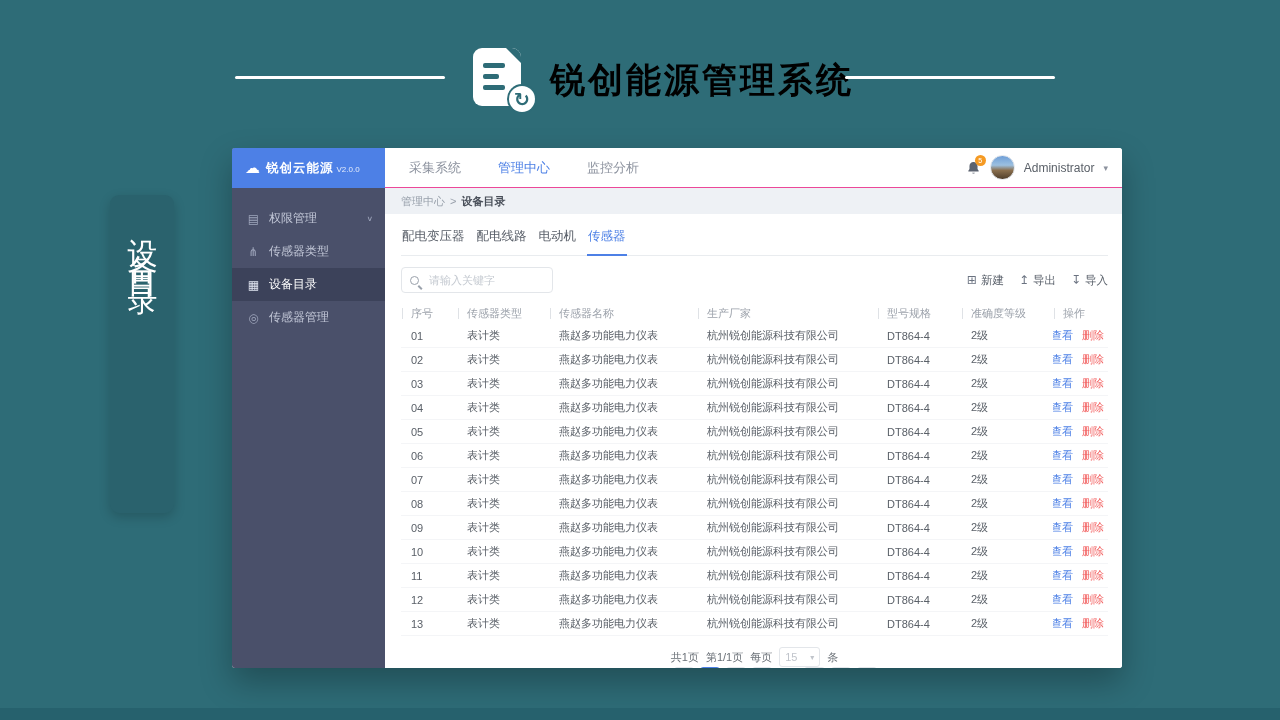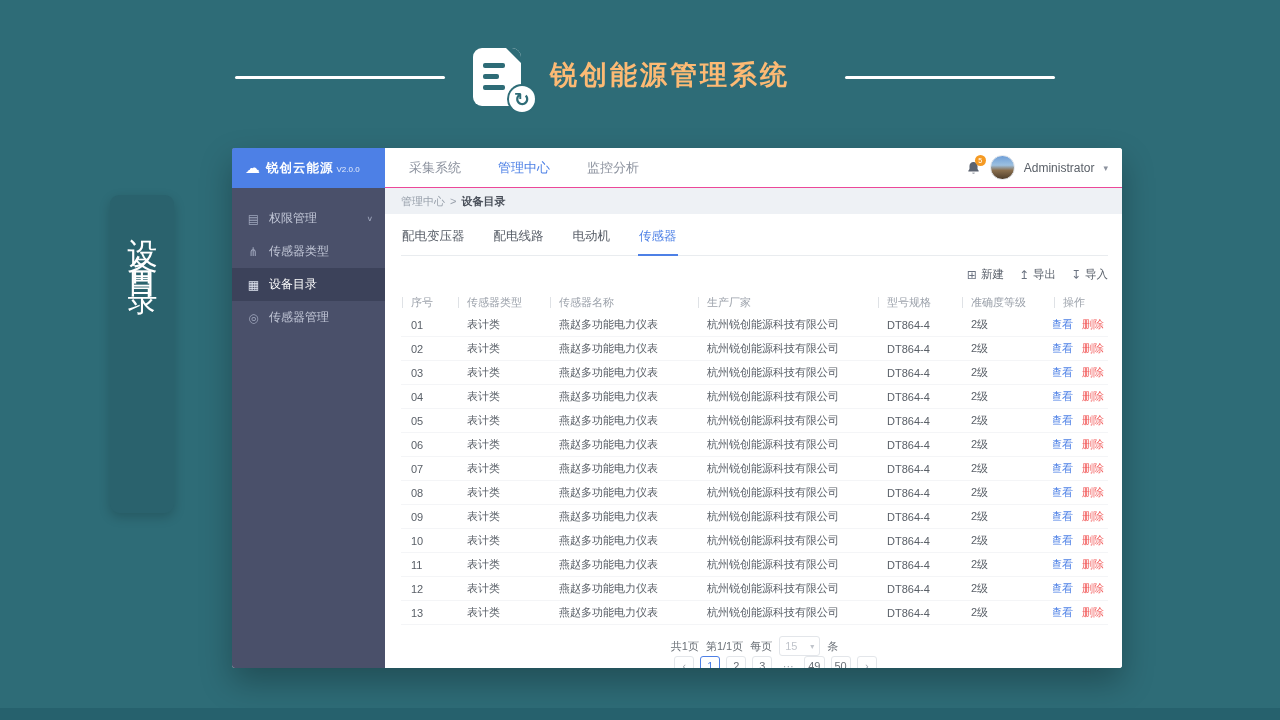--- a/index.html
+++ b/index.html
@@ -3,21 +3,21 @@
 <meta charset="utf-8">
 <style>
   * { margin:0; padding:0; box-sizing:border-box; }
   html,body { width:1280px; height:720px; overflow:hidden; }
   body { background:#2E6C77; font-family:"Liberation Sans","DejaVu Sans",sans-serif; position:relative; }
 
   
   .banner-line { position:absolute; height:3px; background:#ffffff; border-radius:2px; top:76px; }
   .line-left { left:235px; width:210px; }
   .line-right { left:845px; width:210px; }
-  .banner-title { position:absolute; left:550px; top:57px; color:#fdba74; font-size:27px; font-weight:bold; letter-spacing:3px; }
+  .banner-title { position:absolute; left:550px; top:57px; color:#000000; font-size:35px; font-weight:bold; letter-spacing:3px; }
   .banner-icon { position:absolute; left:473px; top:48px; width:60px; height:62px; }
   .banner-icon .doc { position:absolute; left:0; top:0; width:48px; height:58px; background:#ffffff; border-radius:9px; overflow:hidden; }
   .banner-icon .fold { position:absolute; right:0; top:0; width:0; height:0; border-left:15px solid transparent; border-top:15px solid #2E6C77; }
   .banner-icon .bar { position:absolute; left:10px; height:5px; border-radius:2px; background:#2E6C77; }
   .bar1 { top:15px; width:22px; } .bar2 { top:26px; width:16px; } .bar3 { top:37px; width:22px; }
   .banner-icon .refresh { position:absolute; right:-4px; bottom:-4px; width:30px; height:30px; border-radius:50%; background:#2E6C77; display:flex; align-items:center; justify-content:center; }
   .banner-icon .refresh .ring { width:26px; height:26px; border-radius:50%; background:#ffffff; color:#2E6C77; font-size:19px; font-weight:bold; display:flex; align-items:center; justify-content:center; line-height:1; }
 
   
   .side-tag { position:absolute; left:110px; top:195px; width:64px; height:318px; background:#2A626D; border-radius:9px; box-shadow:0 4px 12px rgba(0,0,0,0.18); display:flex; justify-content:center; padding-top:20px; }
@@ -49,21 +49,21 @@
   .uname { font-size:12px; color:#5A6068; cursor:pointer; }
   .ucaret { font-size:9px; color:#8C929E; cursor:pointer; }
 
   .breadcrumb { position:absolute; left:153px; top:40px; right:0; height:26px; background:#EEF1F5; display:flex; align-items:center; padding-left:16px; font-size:11px; gap:5px; }
   .bc-parent { color:#98A0AB; cursor:pointer; }
   .bc-sep { color:#98A0AB; }
   .bc-current { color:#4A505A; font-weight:bold; }
 
   .content { position:absolute; left:153px; top:66px; right:0; bottom:0; background:#ffffff; padding:8px 14px 0 16px; }
 
-  .tabs { display:flex; gap:27px; border-bottom:1px solid #E9ECEF; }
+  .tabs { display:flex; gap:10px; border-bottom:1px solid #E9ECEF; }
   .tab { font-size:12.5px; color:#565C66; padding:6px 1px 9px; cursor:pointer; border-bottom:2px solid transparent; margin-bottom:-1px; }
   .tab.active { color:#4D80E6; border-bottom-color:#4D80E6; }
 
   .toolbar { margin-top:11px; display:flex; align-items:center; }
   .searchbox { width:152px; height:26px; border:1px solid #E3E6EA; border-radius:4px; display:flex; align-items:center; padding:0 8px; background:#ffffff; }
   .mag { width:9px; height:9px; border:1.6px solid #9aa1ab; border-radius:50%; position:relative; flex:none; margin-right:10px; }
   .mag::after { content:""; position:absolute; left:8px; top:8px; width:5px; height:1.6px; background:#9aa1ab; transform:rotate(45deg); transform-origin:0 0; }
   .searchbox input { border:none; outline:none; flex:1; font-size:11px; color:#5A6068; font-family:inherit; min-width:0; }
   .searchbox input::placeholder { color:#C5CAD1; }
   .actions { margin-left:auto; display:flex; gap:15px; }
@@ -192,20 +192,24 @@
   </div>
         <div class="tab">
     <span>电动机</span>
   </div>
         <div class="tab active">
     <span>传感器</span>
   </div>
       </div>
 
     <div class="toolbar">
+      <div class="searchbox">
+        <span class="mag"></span>
+        <input placeholder="请输入关键字" style="">
+      </div>
       <div class="actions">
           <div class="act">
     <span class="aicon">⊞</span>
     <span>新建</span>
   </div>
           <div class="act">
     <span class="aicon">↥</span>
     <span>导出</span>
   </div>
           <div class="act">

